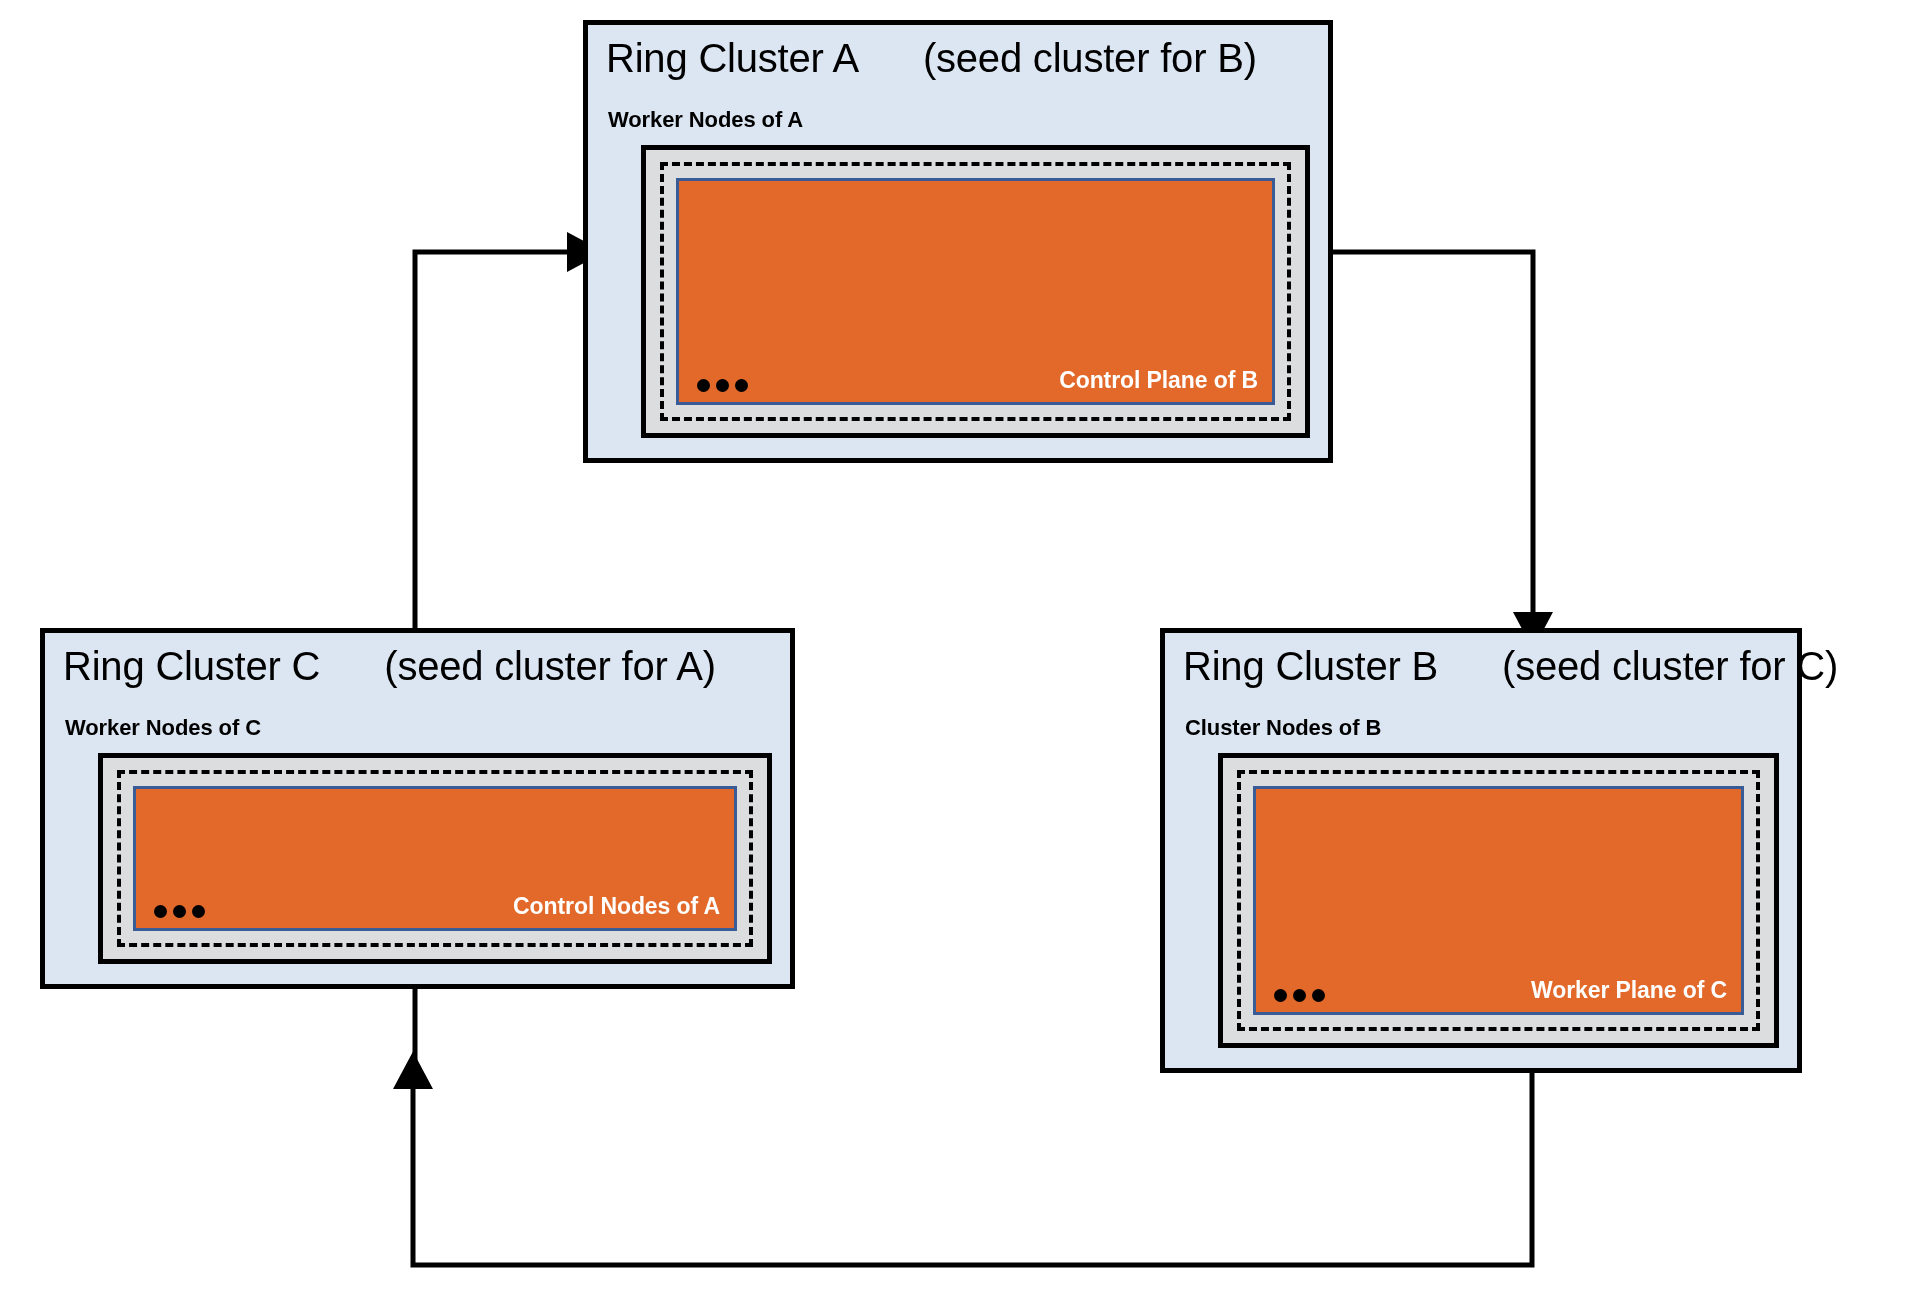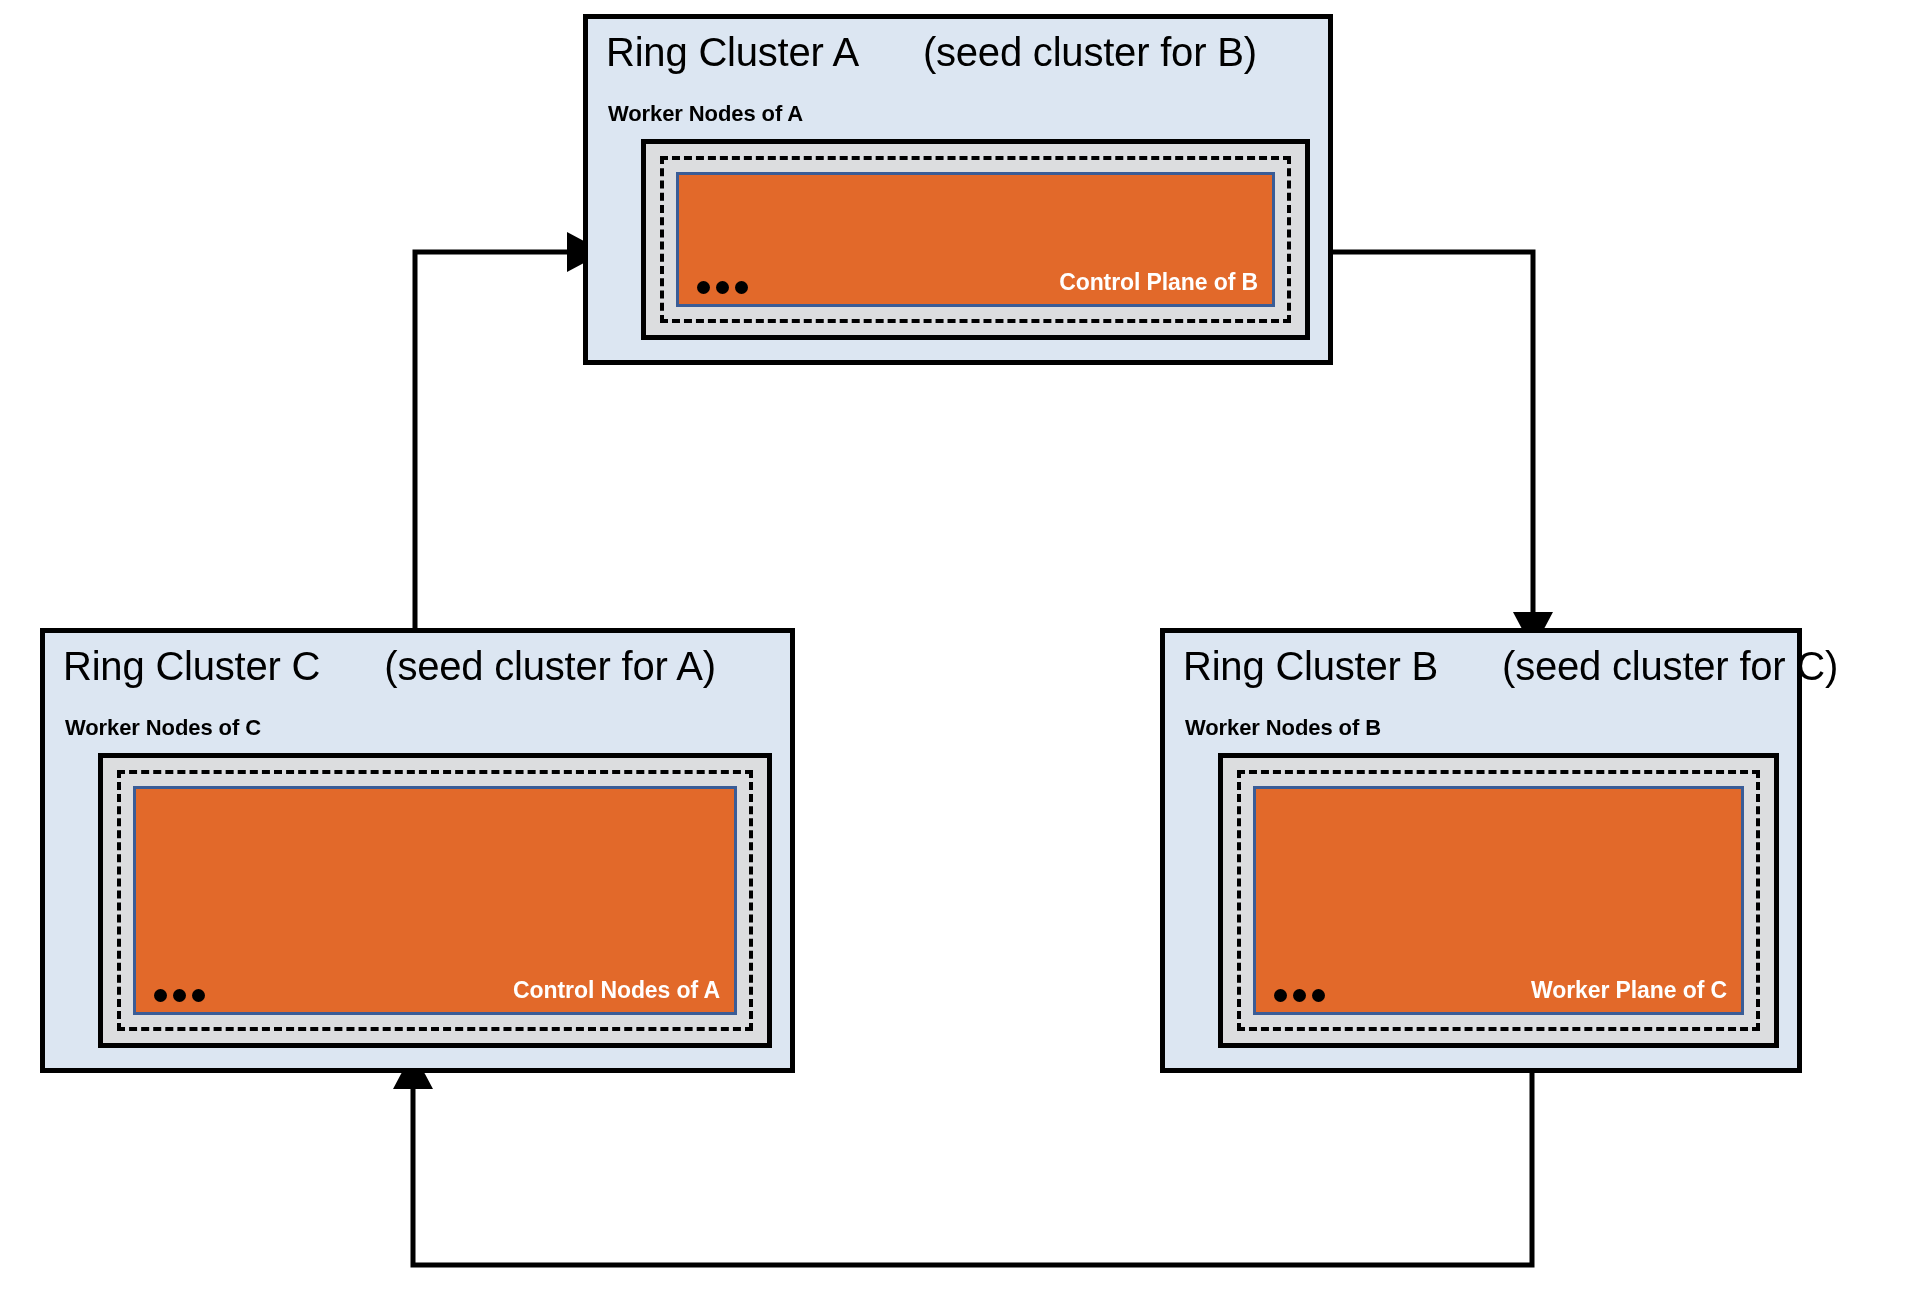--- a/index.html
+++ b/index.html
@@ -126,31 +126,31 @@
     display: block;
     width: 13px;
     height: 13px;
     border-radius: 50%;
     background: #000000;
   }
 
   
   #cluster-a {
     left: 583px;
-    top: 14px;
+    top: 20px;
     width: 750px;
-    height: 351px;
+    height: 443px;
   }
   #cluster-a .worker-box { top: 120px; bottom: 20px; }
 
   #cluster-c {
     left: 40px;
     top: 628px;
     width: 755px;
-    height: 445px;
+    height: 361px;
   }
 
   #cluster-b {
     left: 1160px;
     top: 628px;
     width: 642px;
     height: 445px;
   }
 </style>
 </head>
@@ -209,21 +209,21 @@
           <div class="cp-label">Control Nodes of A</div>
         </div>
       </div>
     </div>
   </div>
 
   <div class="cluster" id="cluster-b">
     <div class="cluster-title">
       <span>Ring Cluster B</span><span class="seed">(seed cluster for C)</span>
     </div>
-    <div class="worker-label">Worker Nodes of B</div>
+    <div class="worker-label">Cluster Nodes of B</div>
 
     <div class="worker-box">
       <div class="dashed-box">
         <div class="control-plane">
           <div class="cp-ellipsis">
             <i></i>
               <i></i>
               <i></i>
           </div>
           <div class="cp-label">Worker Plane of C</div>

